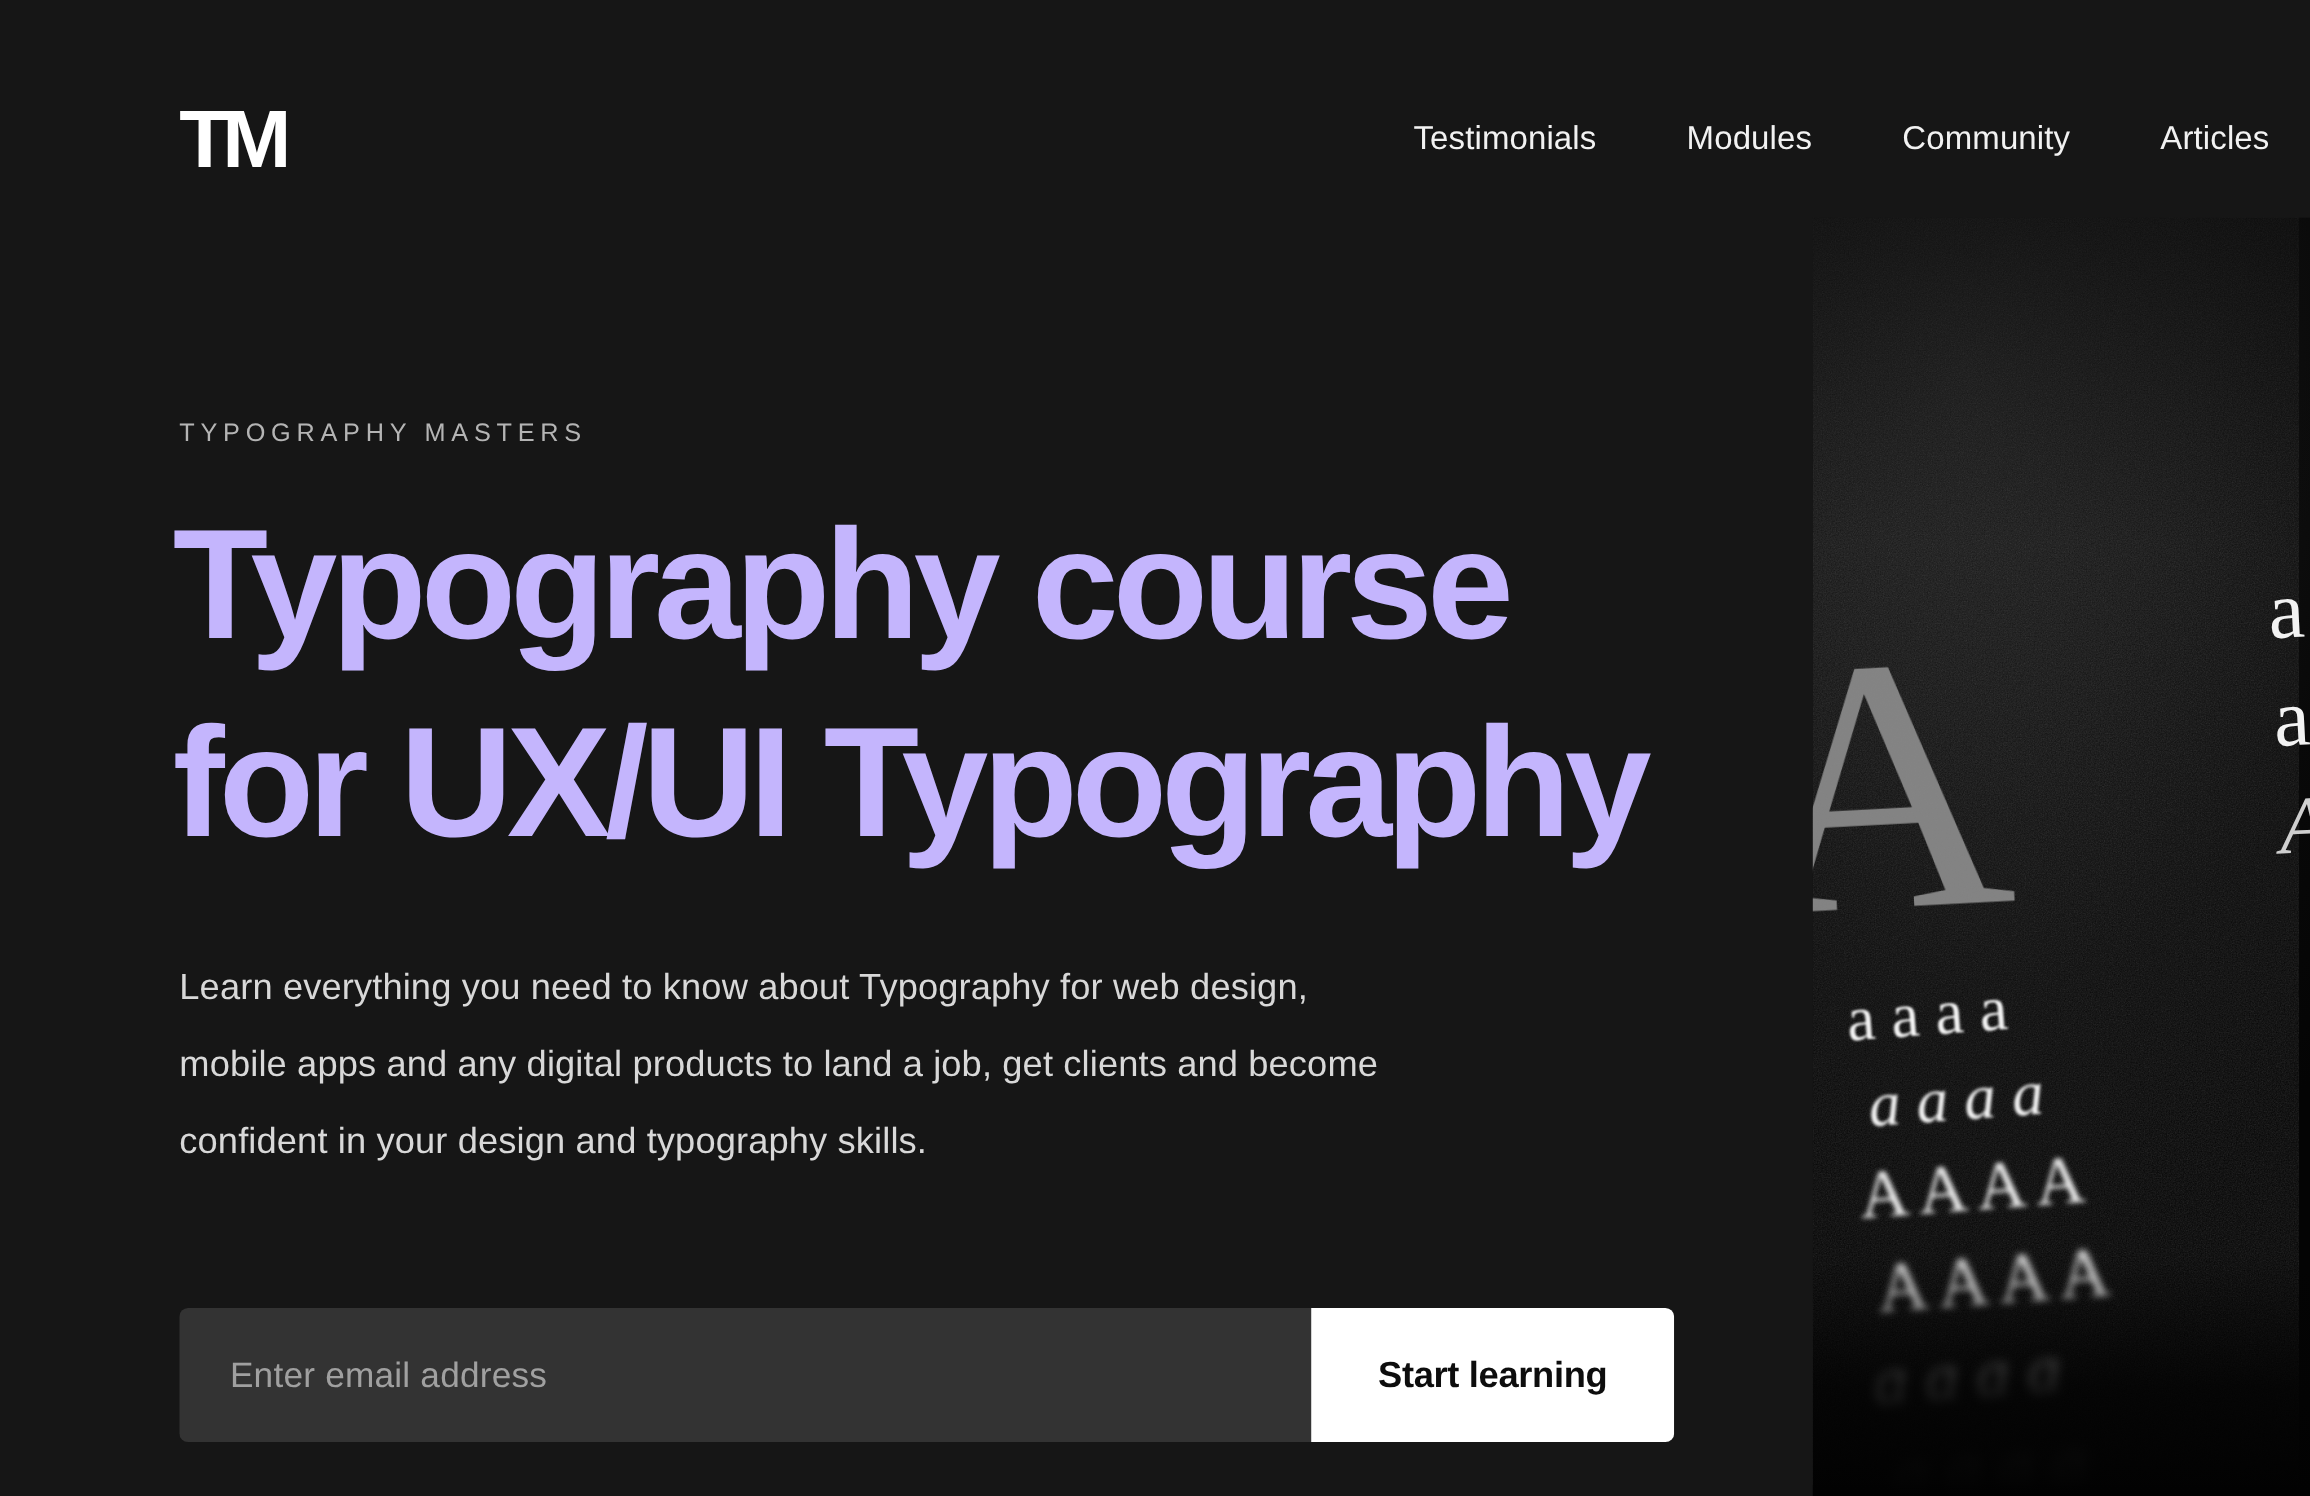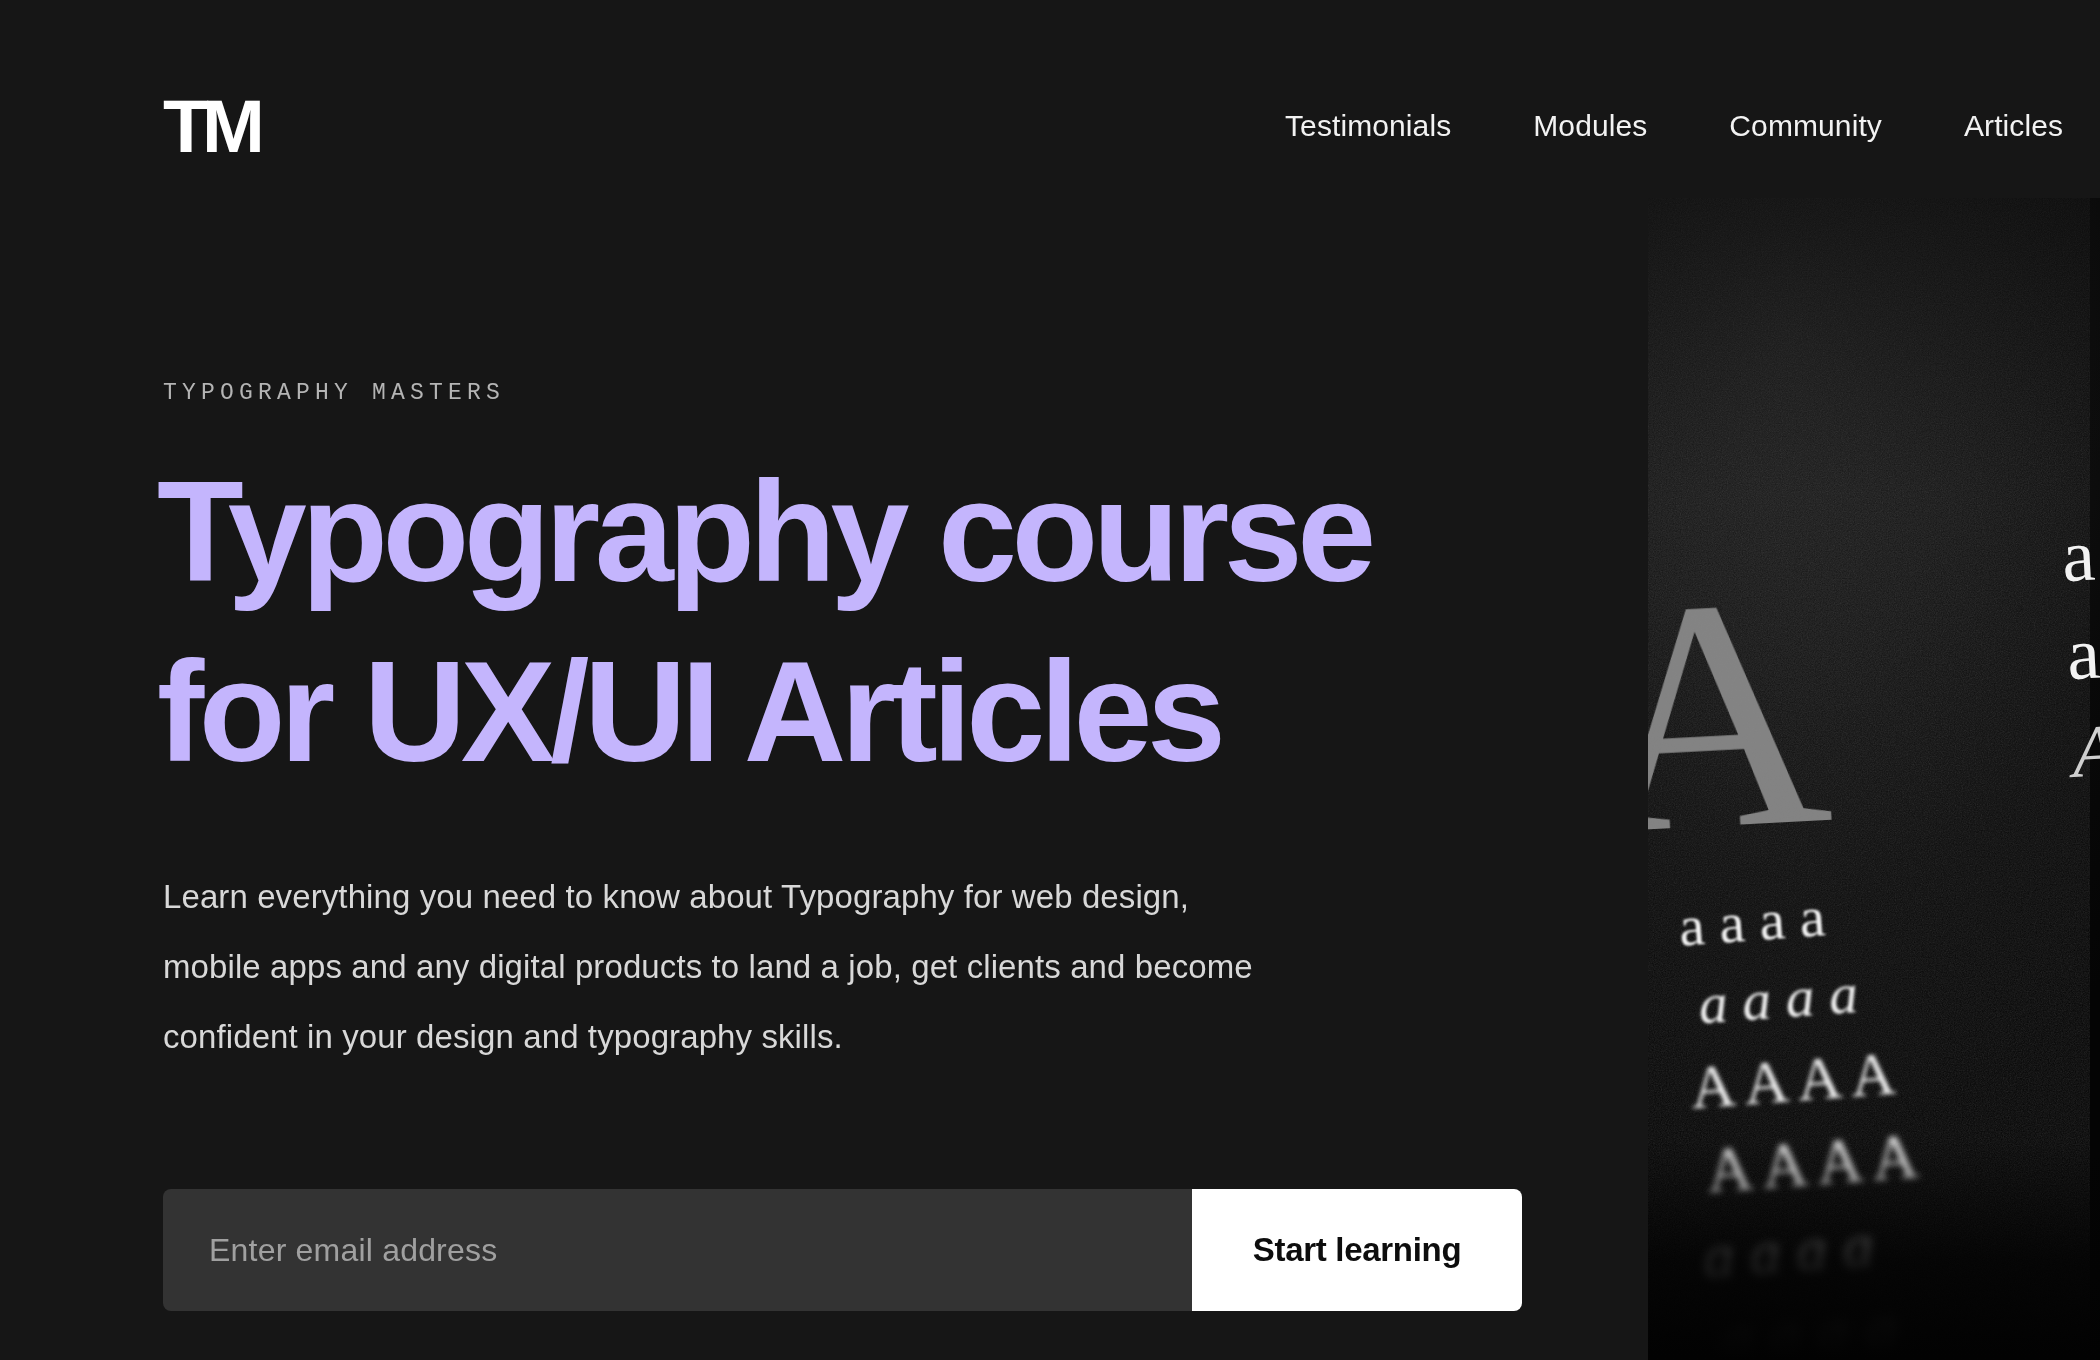--- a/index.html
+++ b/index.html
@@ -90,21 +90,20 @@
   .eyebrow {
     position:absolute;
     top:378px; left:0;
     color:#b4b4b4;
     font-size:23px;
     line-height:30px;
     font-weight:400;
     letter-spacing:5.2px;
     text-transform:uppercase;
     white-space:nowrap;
-    font-family:Liberation Mono, monospace;
   }
 
   .headline {
     position:absolute;
     top:442px; left:-6px;
     color:#c4b5fd;
     font-weight:700;
     font-size:142px;
     line-height:180px;
     letter-spacing:-5.5px;
@@ -279,21 +278,21 @@
     </nav>
 
   </header>
 
   <section class="hero">
 
     <div class="eyebrow">TYPOGRAPHY MASTERS</div>
 
     <h1 class="headline">
       <span class="hl-line">Typography course</span>
-      <span class="hl-line">for UX/UI Articles</span>
+      <span class="hl-line">for UX/UI Typography</span>
     </h1>
 
     <p class="subcopy">
       <span class="sc-line">Learn everything you need to know about Typography for web design,</span>
       <span class="sc-line">mobile apps and any digital products to land a job, get clients and become</span>
       <span class="sc-line">confident in your design and typography skills.</span>
     </p>
 
   </section>
 

